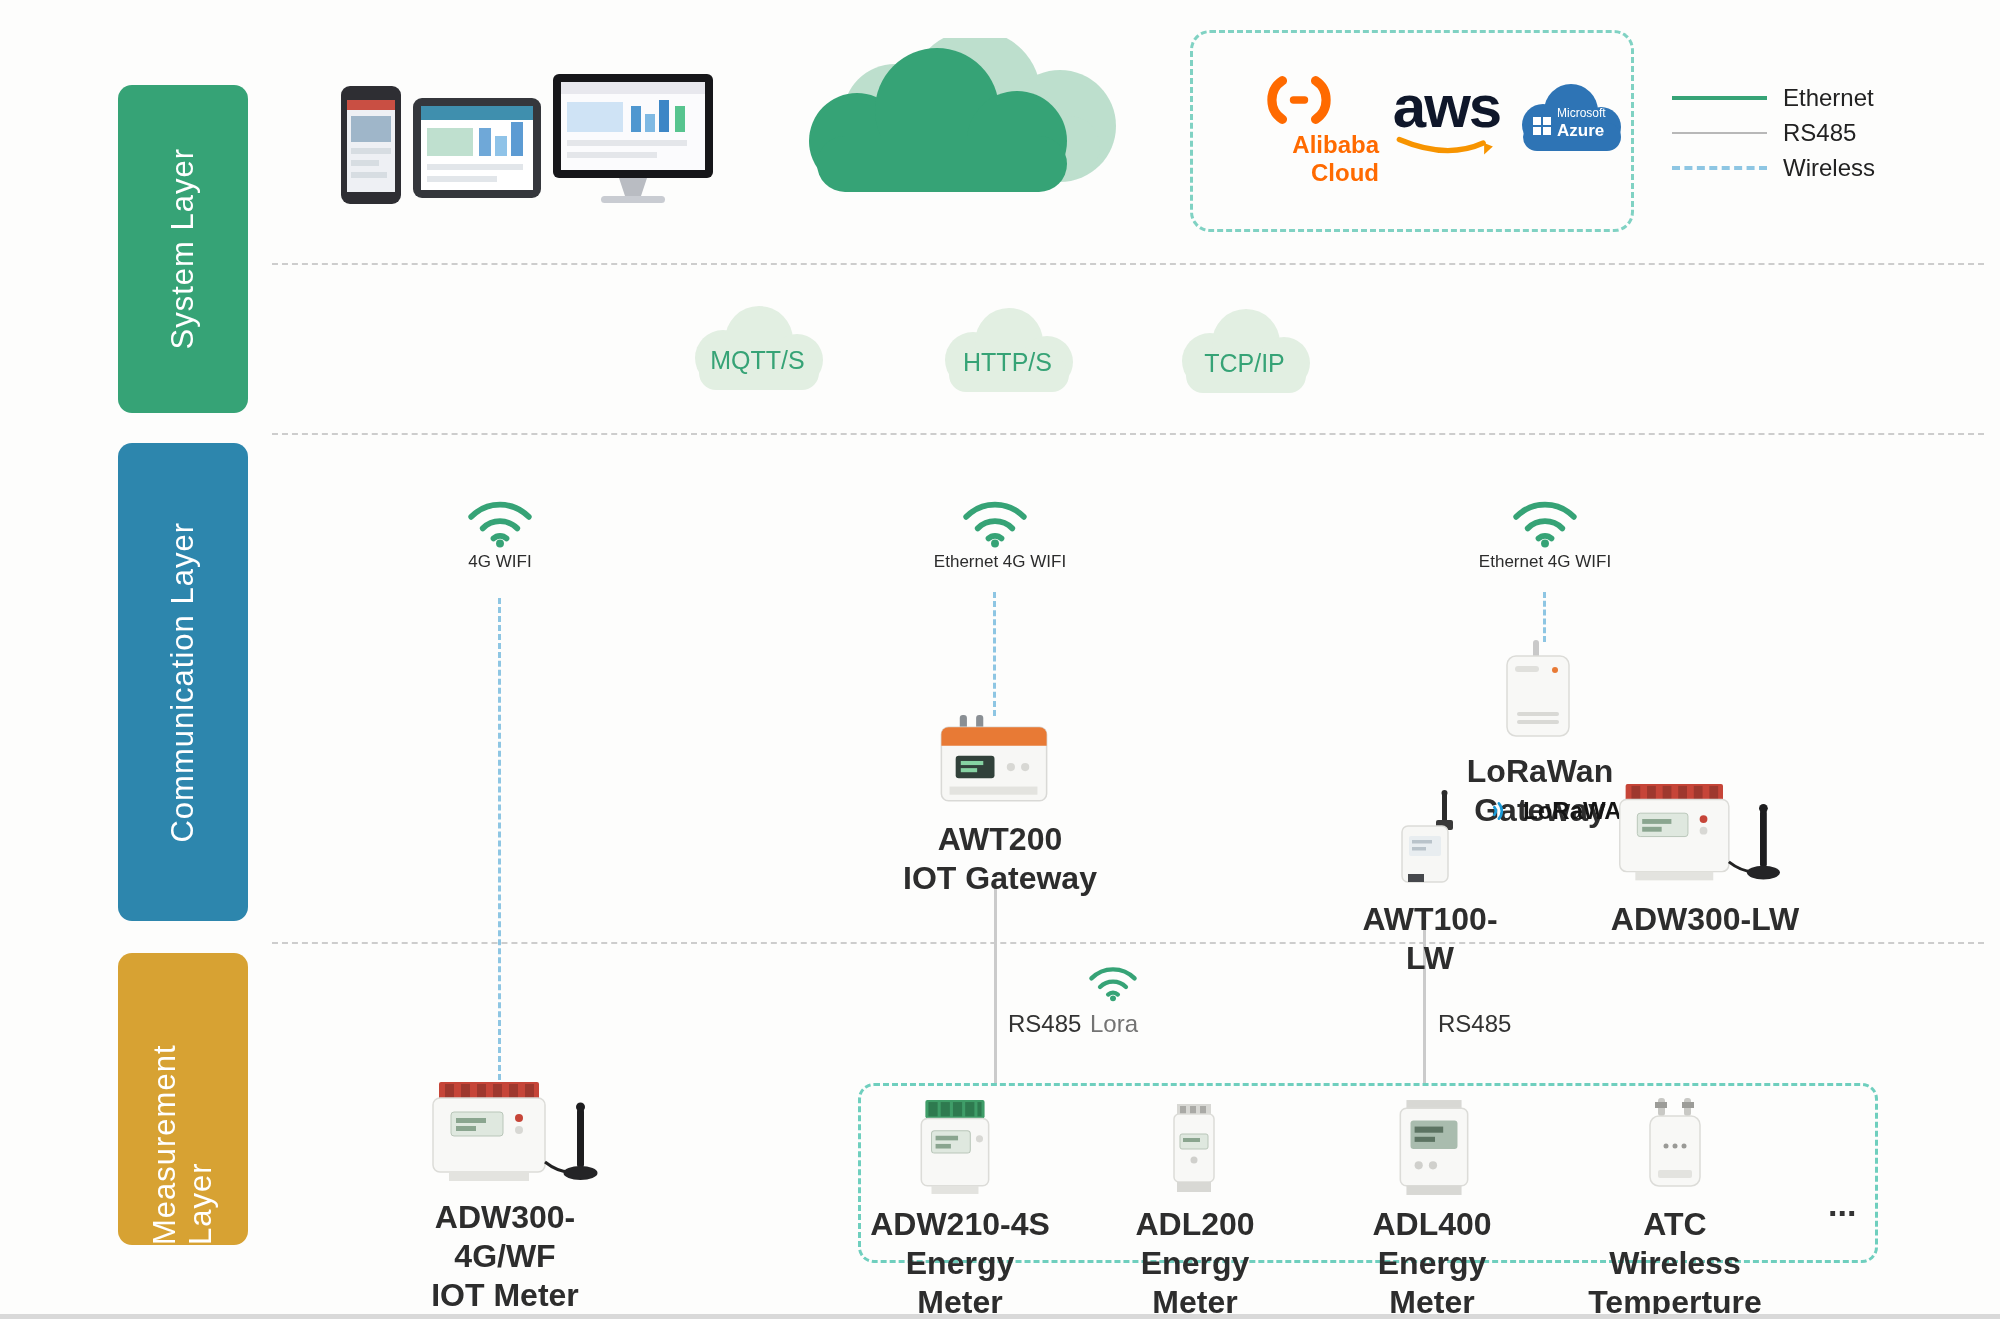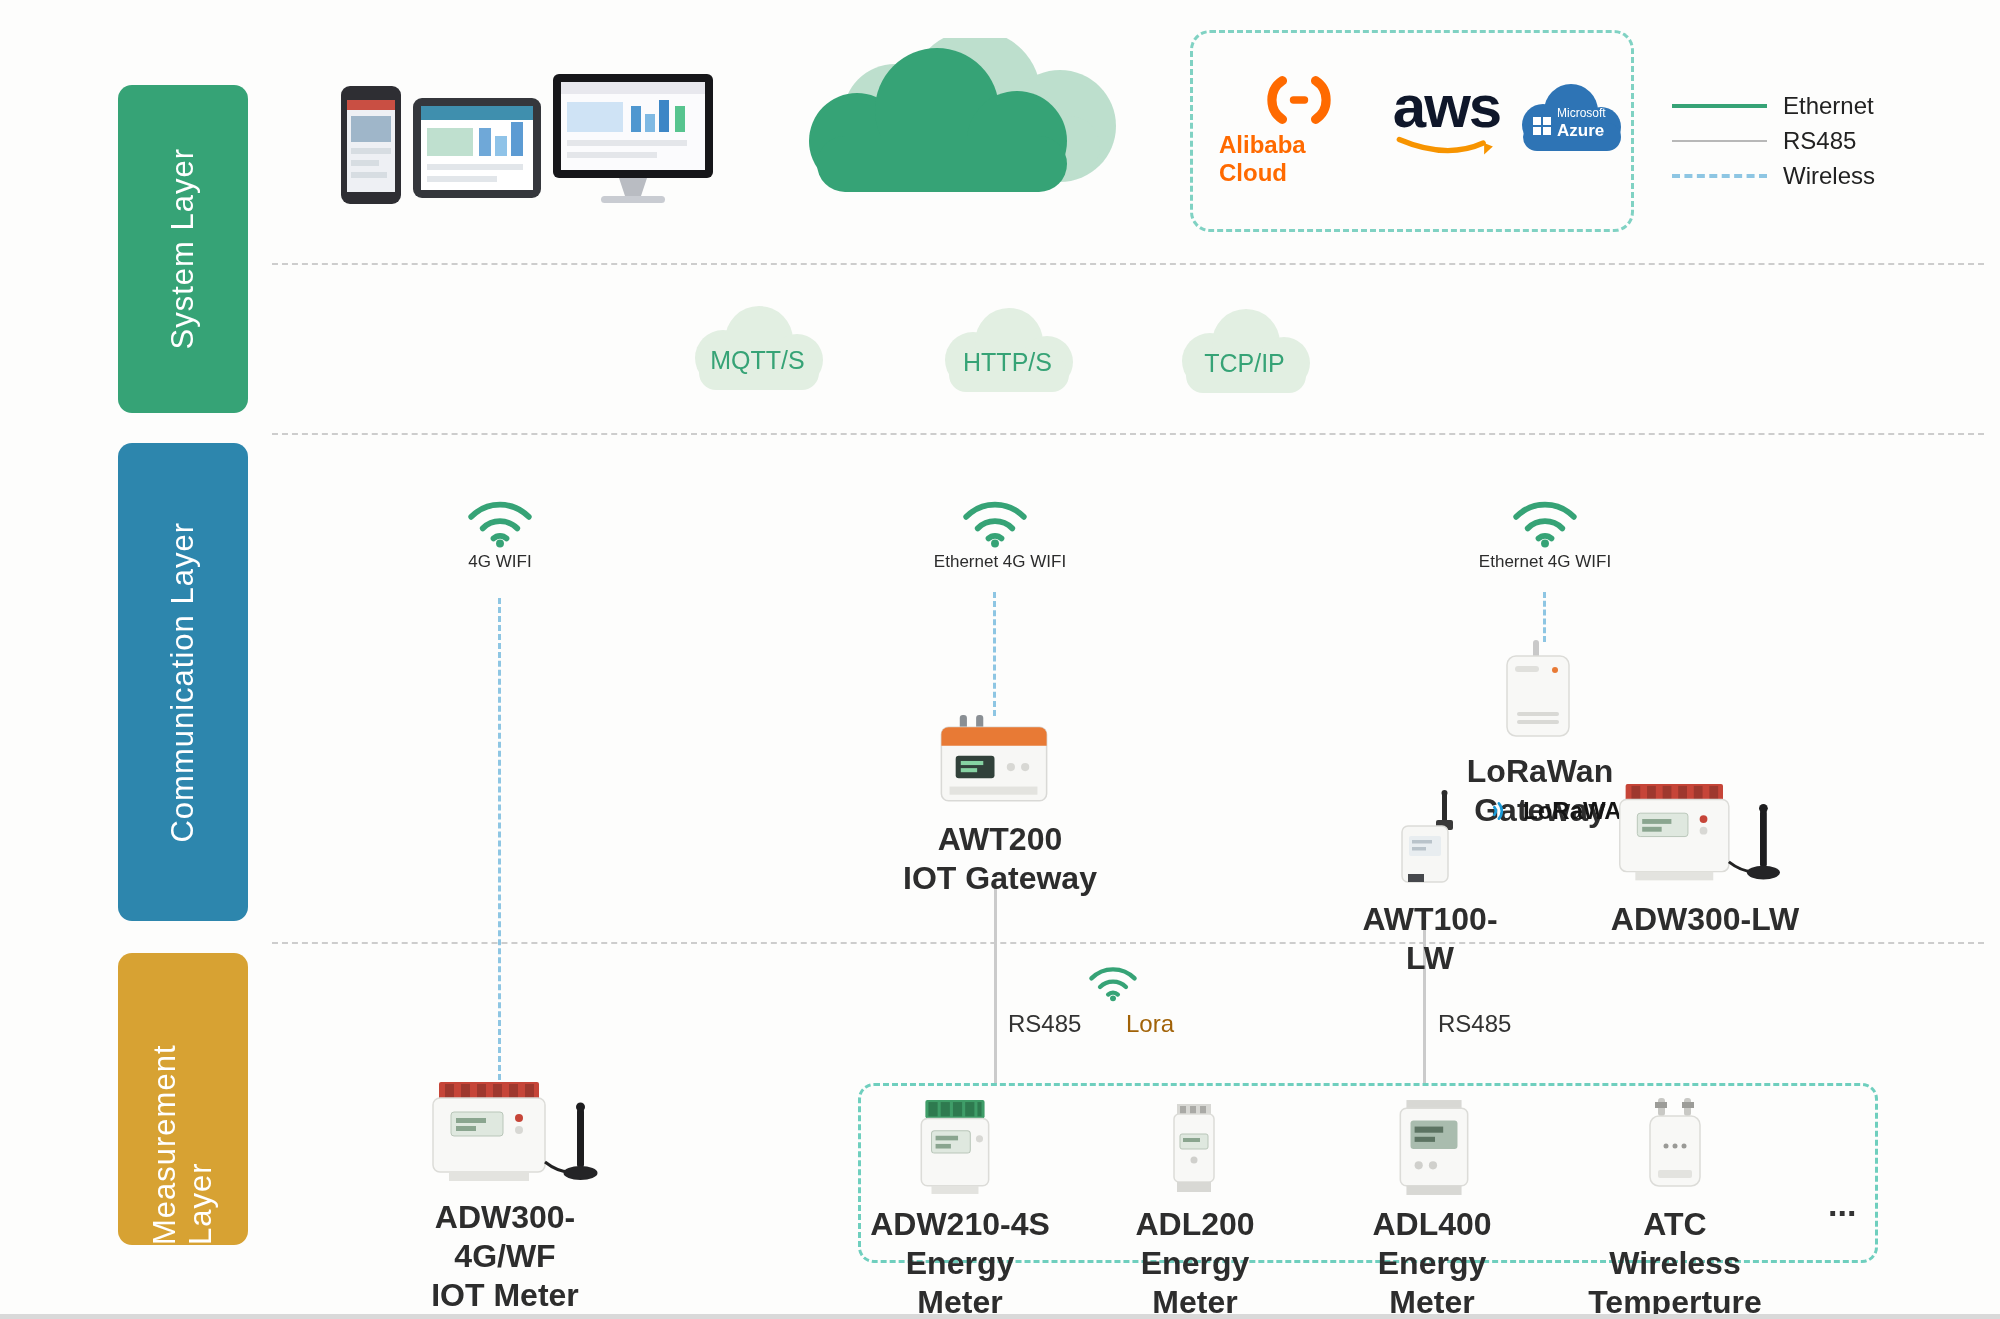--- a/index.html
+++ b/index.html
@@ -86,21 +86,21 @@
       <g fill="#36a376">
         <circle cx="122" cy="103" r="48"></circle>
         <circle cx="202" cy="72" r="62"></circle>
         <circle cx="282" cy="103" r="50"></circle>
         <rect x="82" y="98" width="250" height="56" rx="28"></rect>
       </g>
     </svg>
   </div>
 
   <div class="abs" style="left:1190px;top:30px;width:444px;height:202px;border:3px dashed #80d2c3;border-radius:20px;">
-    <div style="position:absolute;left:26px;top:40px;width:160px;text-align:left;">
+    <div style="position:absolute;left:26px;top:40px;width:160px;text-align:right;">
       <svg viewBox="0 0 100 58" style="width:92px;height:54px;margin:0 auto;">
         <g stroke="#ff6a00" stroke-width="10" fill="none" stroke-linecap="round">
           <path d="M32 8 A 25 25 0 0 0 32 50"></path>
           <path d="M68 8 A 25 25 0 0 1 68 50"></path>
         </g>
         <rect x="40" y="25" width="20" height="8" rx="4" fill="#ff6a00"></rect>
       </svg>
       <div style="color:#ff6a00;font-weight:bold;font-size:24px;margin-top:4px;">Alibaba Cloud</div>
     </div>
     <div style="position:absolute;left:196px;top:44px;width:115px;text-align:center;">
@@ -125,21 +125,21 @@
           <rect x="34" y="52" width="8" height="8"></rect>
         </g>
       </svg>
       <div style="position:absolute;left:48px;top:32px;color:#ffffff;font-size:12px;line-height:1.15;">
         <div>Microsoft</div>
         <div style="font-size:17px;font-weight:bold;">Azure</div>
       </div>
     </div>
   </div>
 
-  <div class="abs" style="left:1672px;top:80px;margin-top:8px;">
+  <div class="abs" style="left:1672px;top:80px;">
     <div class="legend-row">
       <div class="leg-line" style="border-top:4px solid #36a376;"></div>
       <span class="leg-label">Ethernet</span>
     </div>
     <div class="legend-row">
       <div class="leg-line" style="border-top:2px solid #b8b8b8;"></div>
       <span class="leg-label">RS485</span>
     </div>
     <div class="legend-row">
       <div class="leg-line" style="border-top:4px dashed #8ec6e3;"></div>
@@ -292,21 +292,21 @@
 
   <svg class="abs" style="left:1086px;top:958px;width:54px;height:44px;" viewBox="0 0 100 78">
     <g fill="none" stroke="#36a376" stroke-width="8" stroke-linecap="round">
       <path d="M10 36 A 56 56 0 0 1 90 36"></path>
       <path d="M26 52 A 34 34 0 0 1 74 52"></path>
       <path d="M41 66 A 13 13 0 0 1 59 66"></path>
     </g>
     <circle cx="50" cy="73" r="5.5" fill="#36a376"></circle>
   </svg>
   <div class="abs" style="left:1008px;top:1010px;font-size:24px;color:#333333;">RS485</div>
-  <div class="abs" style="left:1090px;top:1010px;font-size:24px;color:#a16207;margin-left:36px;">Lora</div>
+  <div class="abs" style="left:1090px;top:1010px;font-size:24px;color:#737373;">Lora</div>
   <div class="abs" style="left:1438px;top:1010px;font-size:24px;color:#333333;">RS485</div>
 
   <svg class="abs" style="left:425px;top:1078px;width:190px;height:120px;" viewBox="0 0 190 120">
     <rect x="14" y="4" width="100" height="18" rx="2" fill="#c64538"></rect>
     <g fill="#9e382e">
       <rect x="20" y="6" width="9" height="14"></rect>
         <rect x="36" y="6" width="9" height="14"></rect>
         <rect x="52" y="6" width="9" height="14"></rect>
       <rect x="68" y="6" width="9" height="14"></rect>
         <rect x="84" y="6" width="9" height="14"></rect>

